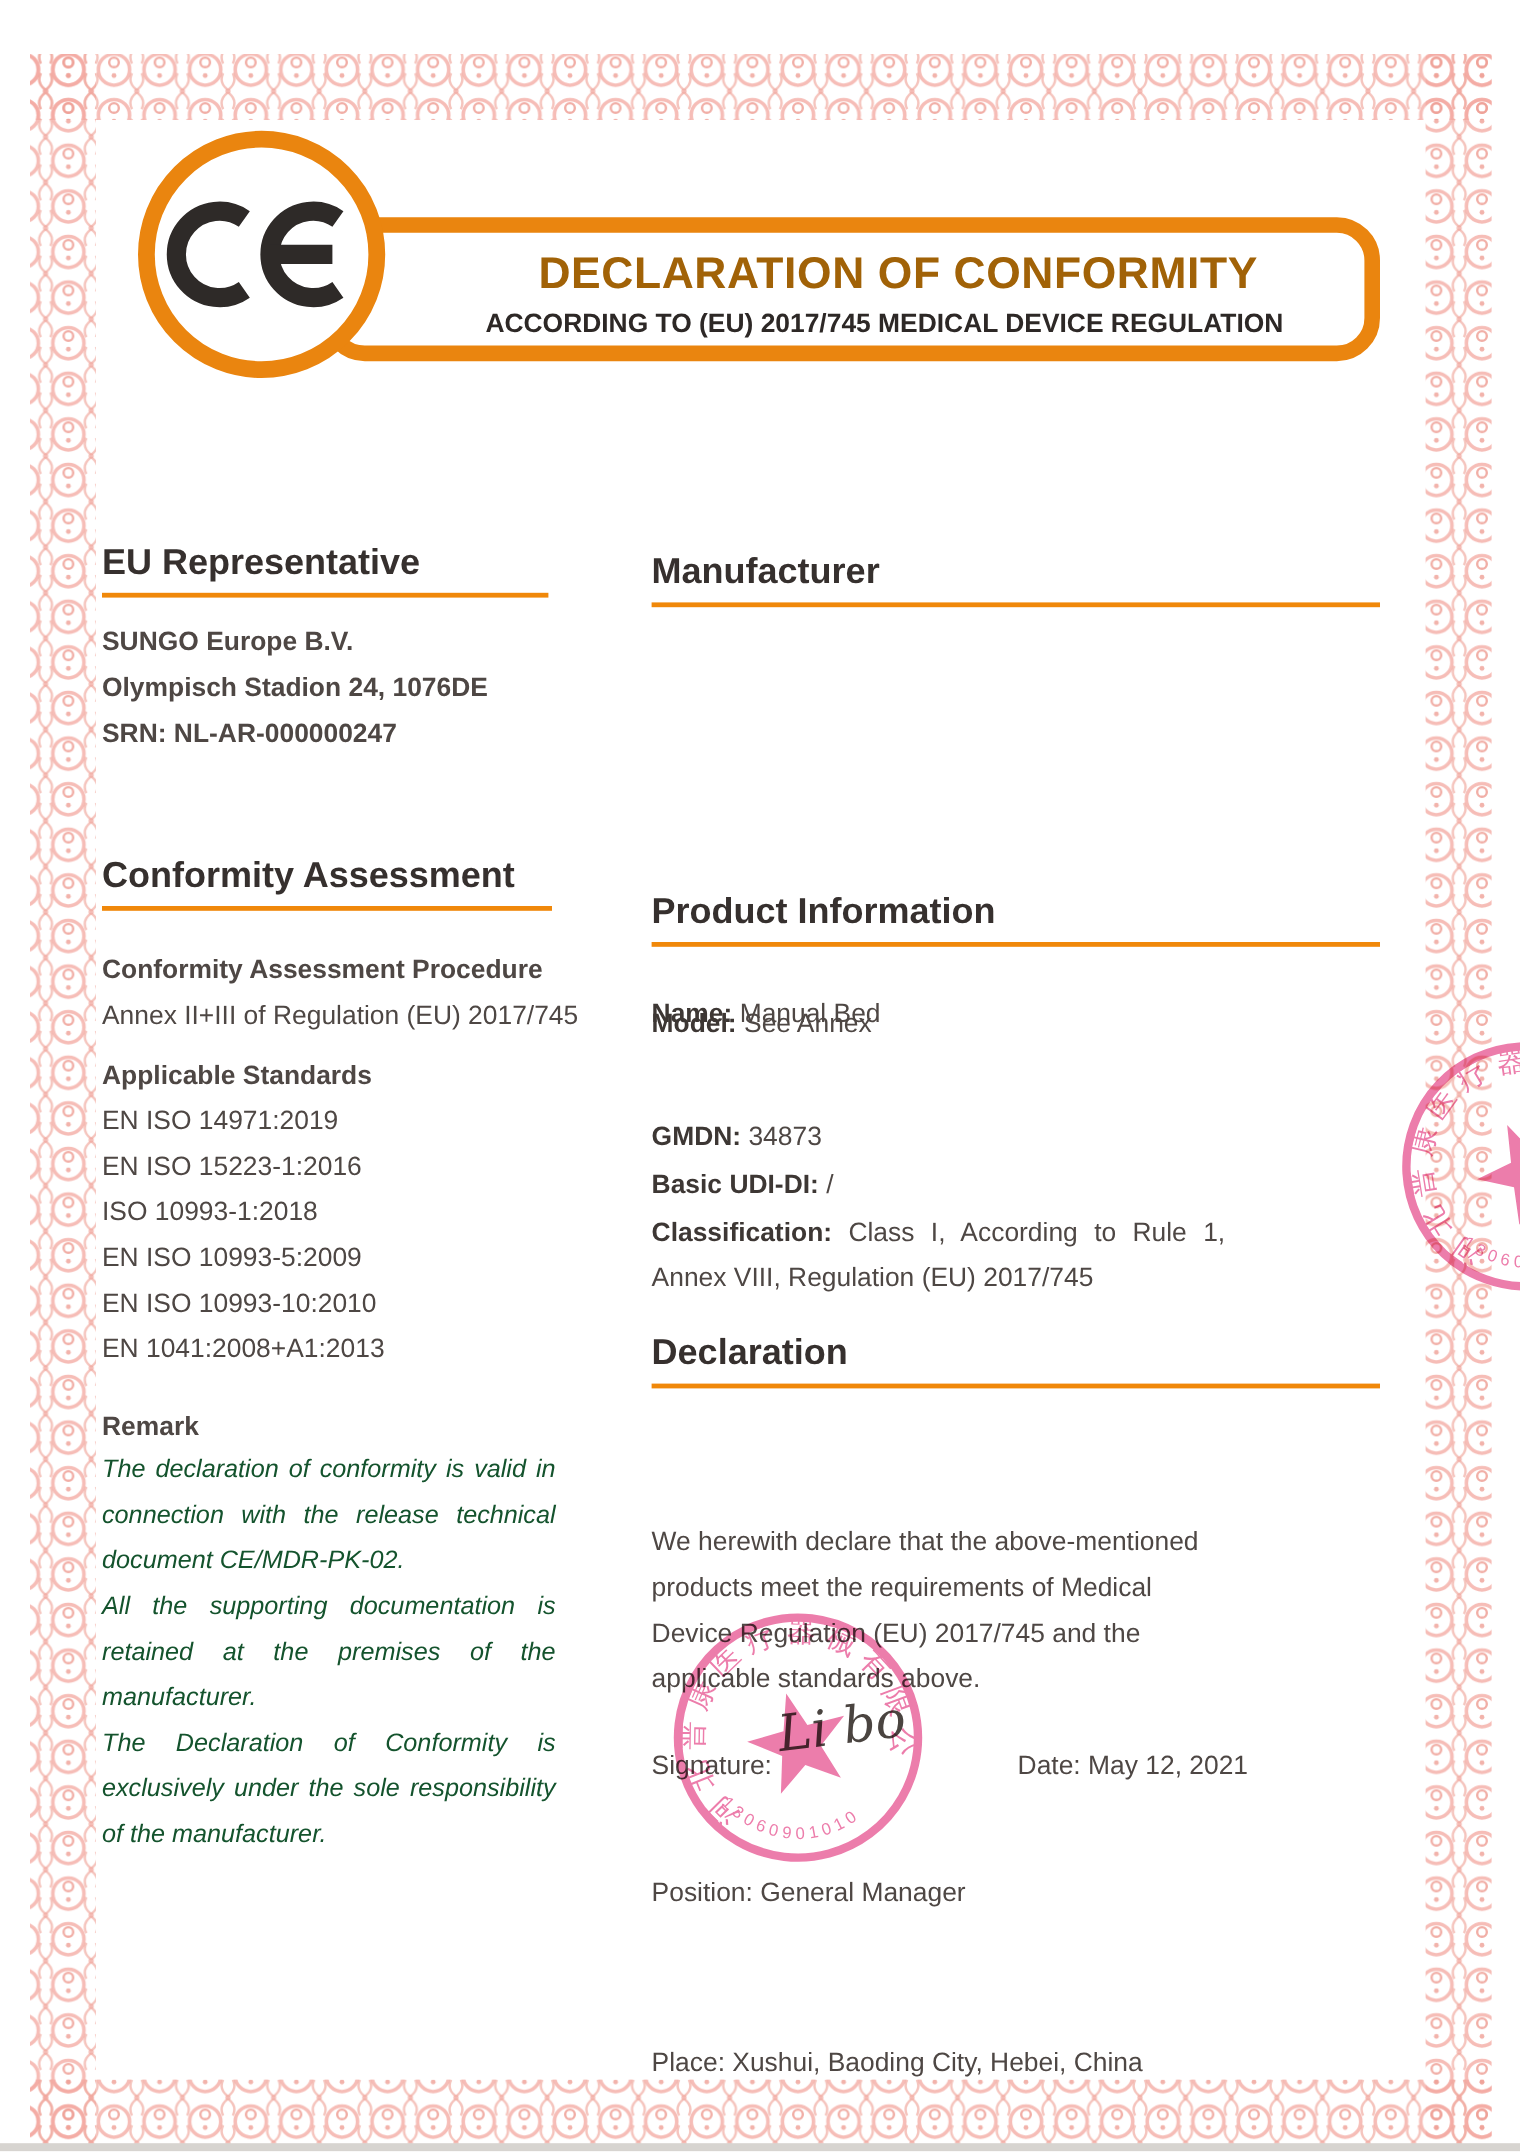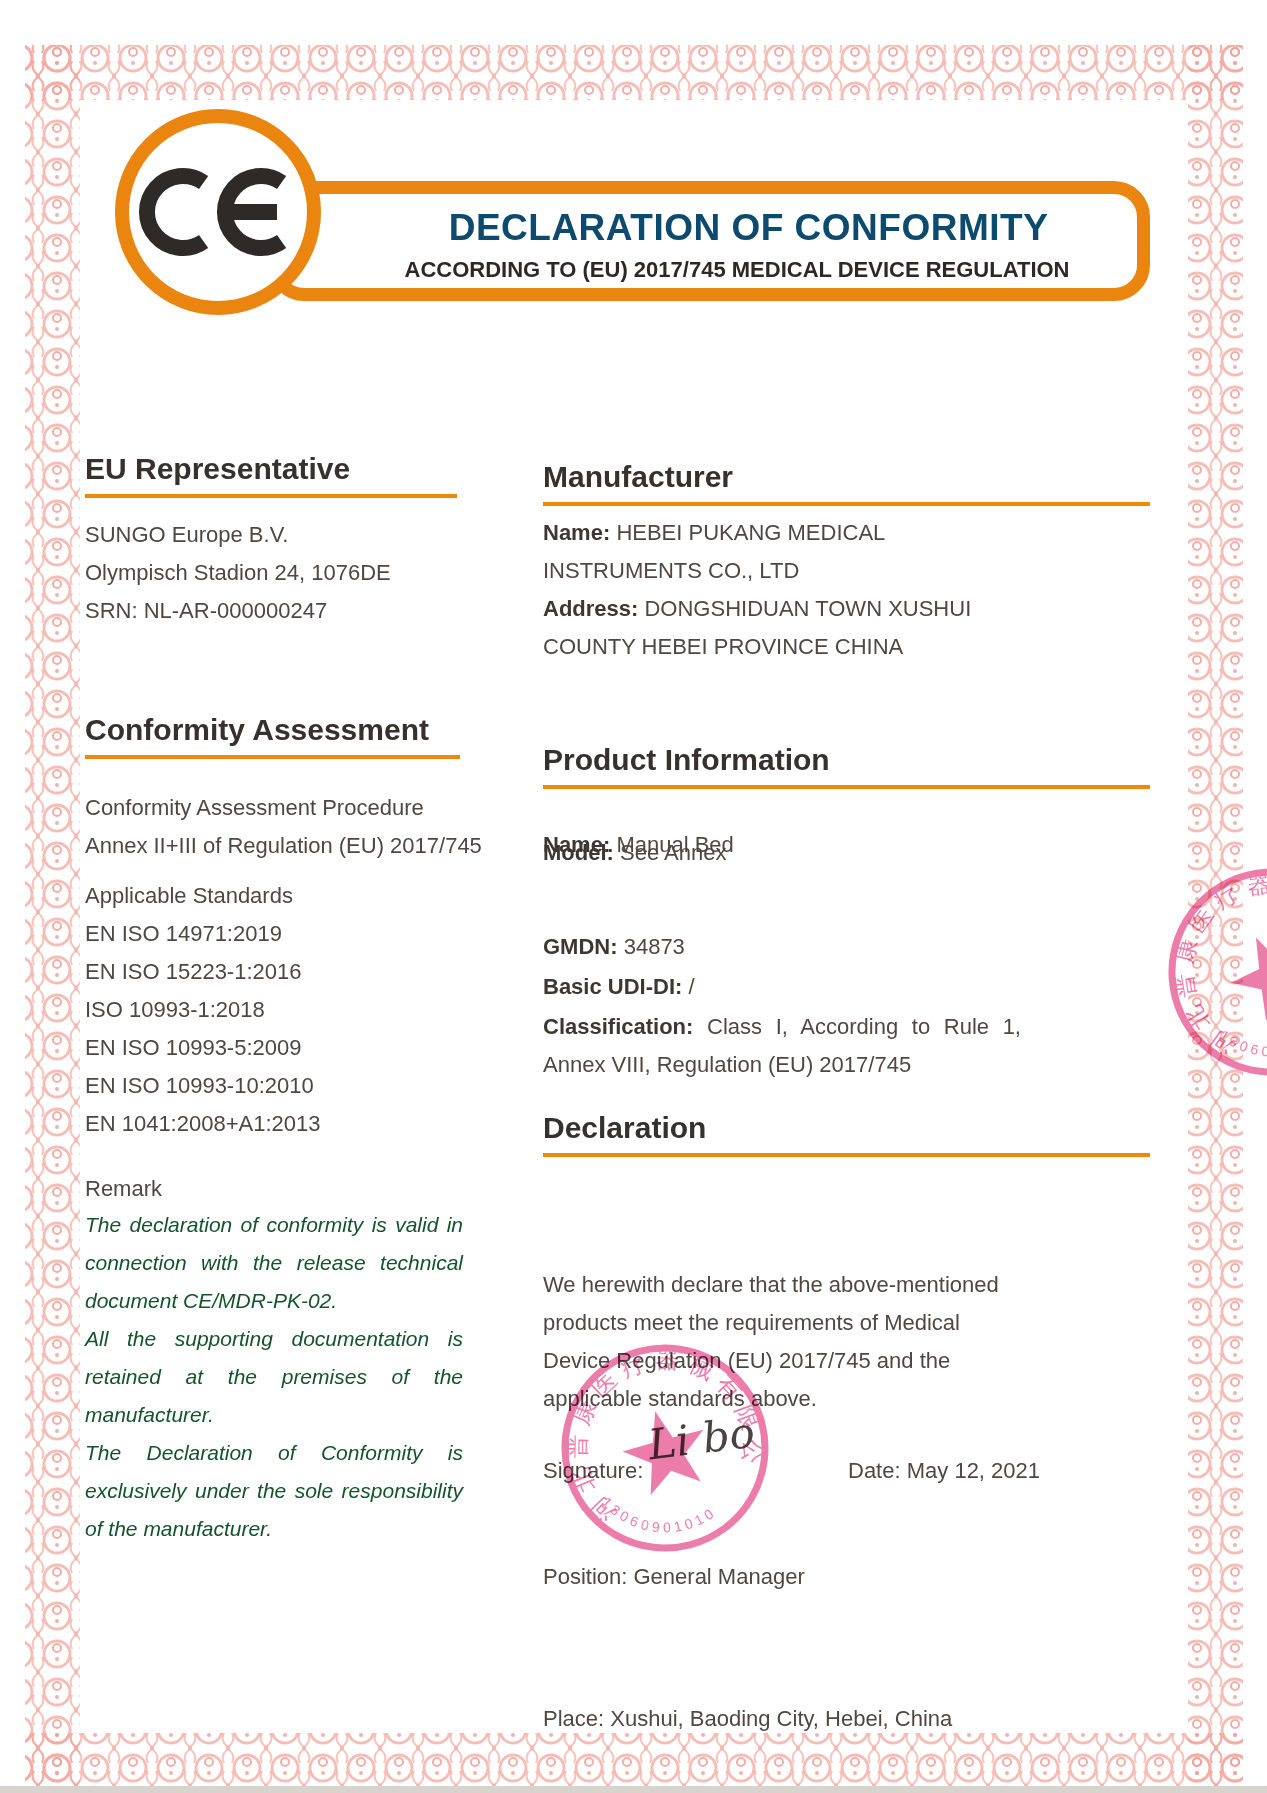--- a/index.html
+++ b/index.html
@@ -11,30 +11,30 @@
   
   .lace-frame{position:absolute;left:0;top:0;pointer-events:none;}
   
   .ce-badge{position:absolute;left:112px;top:106px;z-index:3;}
   .banner{
     position:absolute;left:268px;top:181px;width:882px;height:120px;
     box-sizing:border-box;border:13px solid #EA850F;border-radius:36px;z-index:2;
   }
   .banner-title{
     position:absolute;left:85px;right:6px;top:13px;text-align:center;
-    font-size:37px;font-weight:bold;color:#0c4a6e;letter-spacing:.5px;white-space:nowrap;
+    font-size:37px;font-weight:bold;color:#a16207;letter-spacing:.5px;white-space:nowrap;
   }
   .banner-subtitle{
     position:absolute;left:76px;right:20px;top:63px;text-align:center;
     font-size:22px;font-weight:bold;color:#2d2826;white-space:nowrap;
   }
   
   .sec-heading{font-size:30px;font-weight:bold;color:#36302e;white-space:nowrap;}
   .sec-rule{height:4px;background:#F0880A;}
-  .body-bold{font-weight:normal;color:#453f3c;}
+  .body-bold{font-weight:bold;color:#453f3c;}
   .body-txt{font-size:22px;line-height:38px;color:#4e4744;}
   .lbl{font-weight:bold;color:#3d3734;}
   p{margin:0;}
   .justify{text-align:justify;}
   .remark-body{font-size:21px;font-style:italic;line-height:38px;color:#14532d;}
   
   .autograph{
     font-family:"DejaVu Serif",serif;font-style:italic;font-size:42px;color:#4a4440;
     transform:rotate(-7deg);white-space:nowrap;
   }
@@ -103,24 +103,20 @@
 
   <div class="abs body-txt body-bold" style="left:85px;top:1170px;">Remark</div>
   <div class="abs remark-body justify" style="left:85px;top:1206px;width:378px;">
     <p>The declaration of conformity is valid in connection with the release technical document CE/MDR-PK-02.</p>
     <p>All the supporting documentation is retained at the premises of the manufacturer.</p>
     <p>The Declaration of Conformity is exclusively under the sole responsibility of the manufacturer.</p>
   </div>
 
   <div class="abs sec-heading" style="left:543px;top:460px;">Manufacturer</div>
   <div class="abs sec-rule" style="left:543px;top:502px;width:607px;"></div>
-  <div class="abs body-txt" style="left:543px;top:514px;width:478px;">
-    <p><span class="lbl">Name:</span> <span>HEBEI PUKANG MEDICAL INSTRUMENTS CO., LTD</span></p>
-    <p><span class="lbl">Address:</span> <span>DONGSHIDUAN TOWN XUSHUI COUNTY HEBEI PROVINCE CHINA</span></p>
-  </div>
 
   <div class="abs sec-heading" style="left:543px;top:743px;">Product Information</div>
   <div class="abs sec-rule" style="left:543px;top:785px;width:607px;"></div>
   <div class="abs body-txt" style="left:543px;top:826px;"><span class="lbl">Name:</span> <span>Manual Bed</span></div>
   <div class="abs body-txt" style="left:543px;top:834px;"><span class="lbl">Model:</span> <span>See Annex</span></div>
   <div class="abs body-txt" style="left:543px;top:928px;"><span class="lbl">GMDN:</span> <span>34873</span></div>
   <div class="abs body-txt" style="left:543px;top:968px;"><span class="lbl">Basic UDI-DI:</span> <span>/</span></div>
   <div class="abs body-txt justify" style="left:543px;top:1008px;width:478px;"><span class="lbl">Classification:</span> <span>Class I, According to Rule 1, Annex VIII, Regulation (EU) 2017/745</span></div>
 
   <div class="abs sec-heading" style="left:543px;top:1111px;">Declaration</div>

